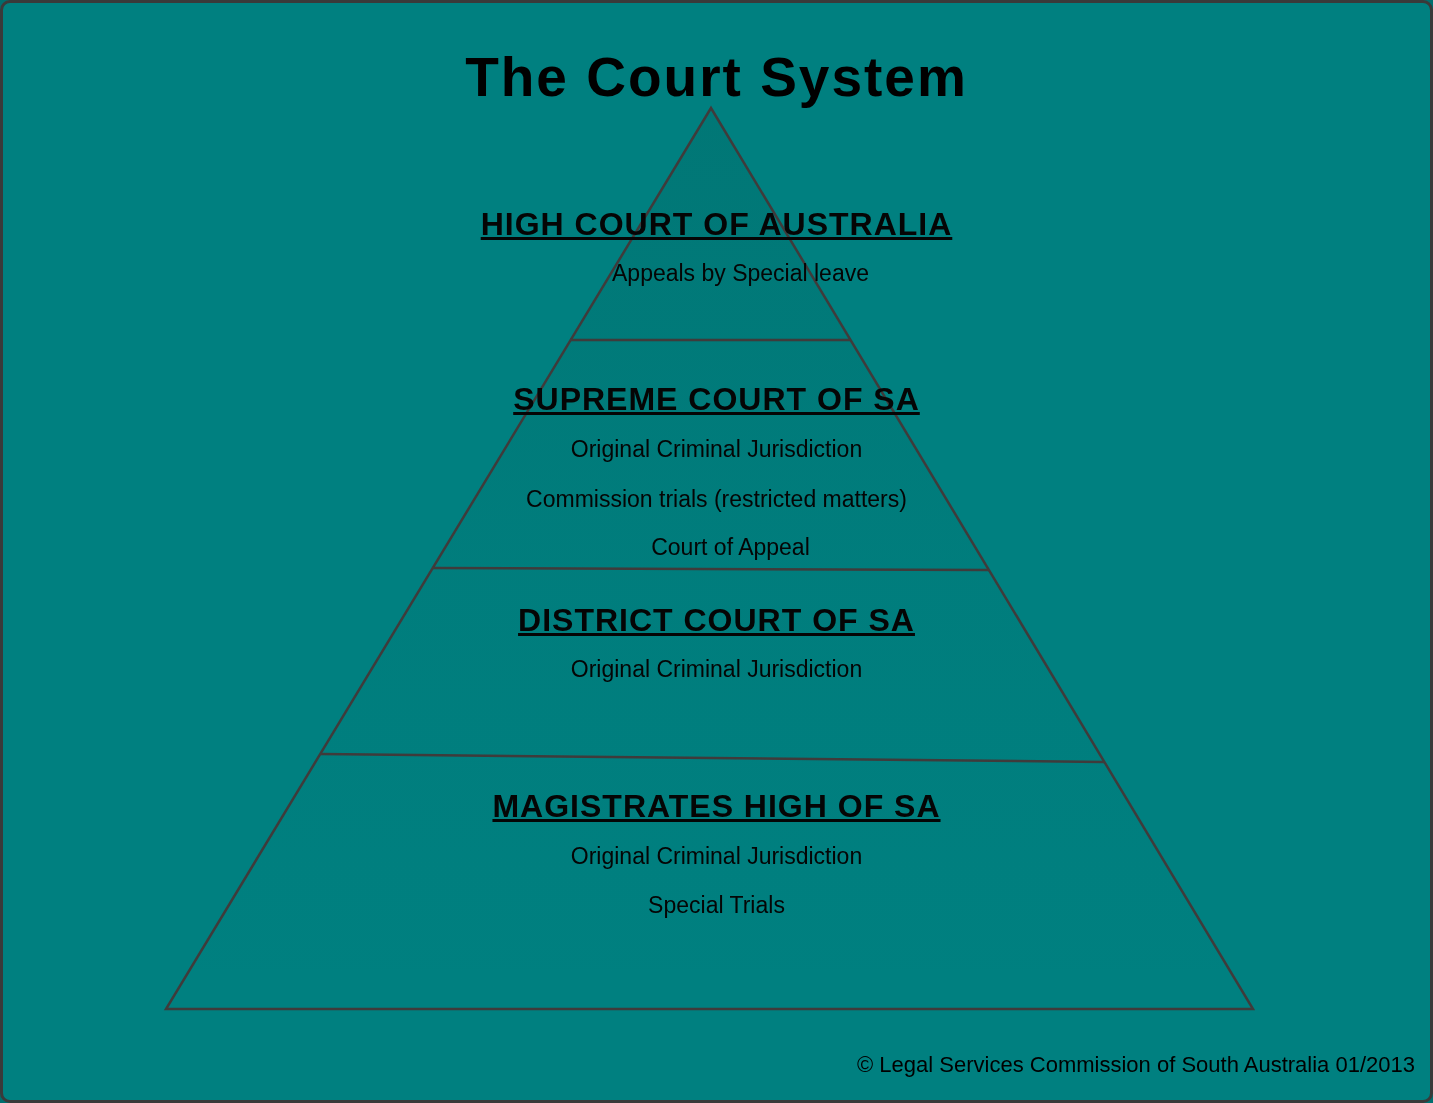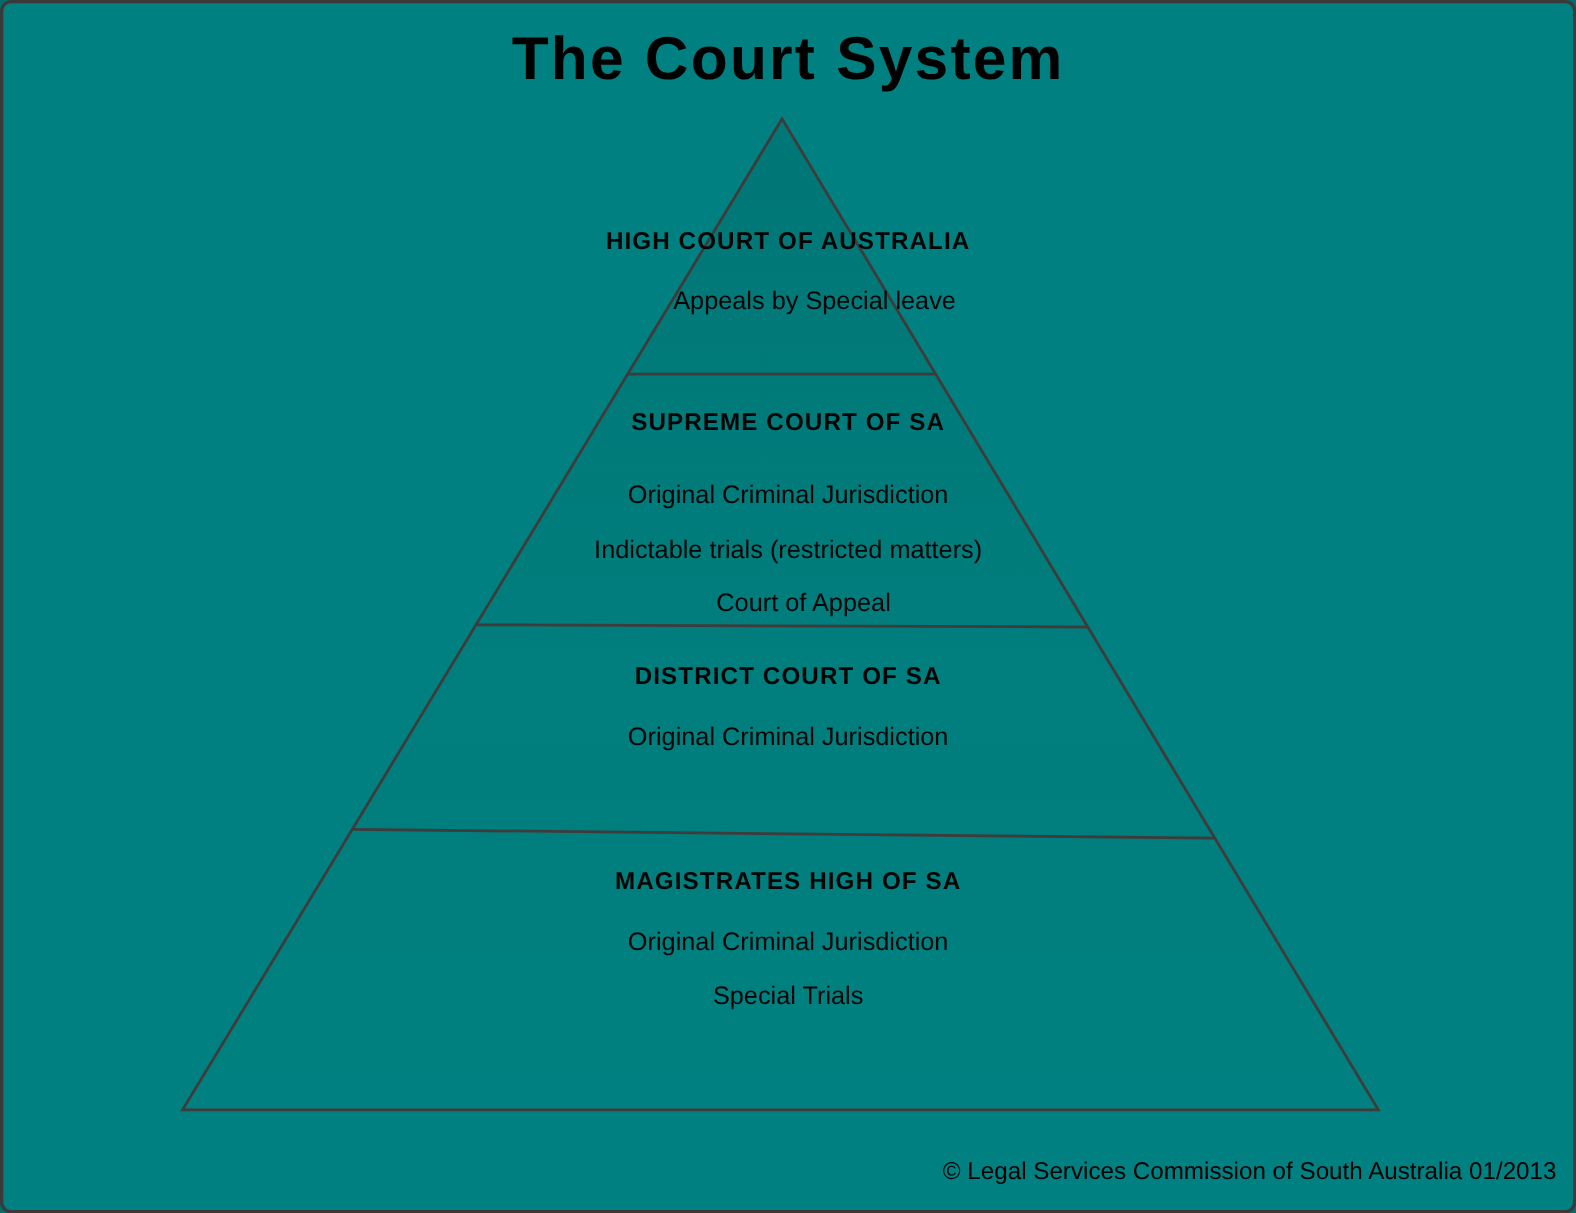--- a/index.html
+++ b/index.html
@@ -14,21 +14,21 @@
     height: 1103px;
     background: #008080;
     overflow: hidden;
     box-sizing: border-box;
     border: 3px solid #3a3a3a;
     border-radius: 10px;
     color: #000;
   }
   .title {
     position: absolute;
-    top: 18px;
+    top: 42px;
     left: 0;
     right: 0;
     text-align: center;
     font-size: 55px;
     font-weight: bold;
     letter-spacing: 2px;
     color: #000;
   }
   .pyramid-svg {
     position: absolute;
@@ -39,40 +39,41 @@
   }
   .tier-text {
     position: absolute;
     left: 0;
     right: 0;
     text-align: center;
     white-space: nowrap;
     color: #050505;
   }
   .tier-heading {
-    font-size: 22px;
+    font-size: 32px;
     font-weight: bold;
     letter-spacing: 1px;
+    text-decoration: underline;
   }
   .tier-line {
     font-size: 23px;
     font-weight: normal;
   }
   .footer {
     position: absolute;
     top: 1049px;
     right: 15px;
     font-size: 22px;
     color: #000;
     white-space: nowrap;
   }
   
   .t1-h  { top: 203px; }
   .t1-l0 { top: 257px; padding-left: 48px; }
-  .t2-h  { top: 368px; }
+  .t2-h  { top: 378px; }
   .t2-l0 { top: 433px; }
   .t2-l1 { top: 483px; }
   .t2-l2 { top: 531px; padding-left: 28px; }
   .t3-h  { top: 599px; }
   .t3-l0 { top: 653px; }
   .t4-h  { top: 785px; }
   .t4-l0 { top: 840px; }
   .t4-l1 { top: 889px; }
   .t4-l2 { top: 938px; }
 </style>
@@ -95,21 +96,21 @@
     <line x1="318" y1="751" x2="1101" y2="759" stroke="#3f3b3b" stroke-width="2.5"></line>
   </svg>
 
   <div class="title">The Court System</div>
 
   <div class="tier-text tier-heading t1-h">HIGH COURT OF AUSTRALIA</div>
   <div class="tier-text tier-line t1-l0">Appeals by Special leave</div>
 
   <div class="tier-text tier-heading t2-h">SUPREME COURT OF SA</div>
   <div class="tier-text tier-line t2-l0">Original Criminal Jurisdiction</div>
-  <div class="tier-text tier-line t2-l1">Indictable trials (restricted matters)</div>
+  <div class="tier-text tier-line t2-l1">Commission trials (restricted matters)</div>
   <div class="tier-text tier-line t2-l2">Court of Appeal</div>
 
   <div class="tier-text tier-heading t3-h">DISTRICT COURT OF SA</div>
   <div class="tier-text tier-line t3-l0">Original Criminal Jurisdiction</div>
 
   <div class="tier-text tier-heading t4-h">MAGISTRATES HIGH OF SA</div>
   <div class="tier-text tier-line t4-l0">Original Criminal Jurisdiction</div>
   <div class="tier-text tier-line t4-l1">Special Trials</div>
 
   <div class="footer">© Legal Services Commission of South Australia 01/2013</div>

